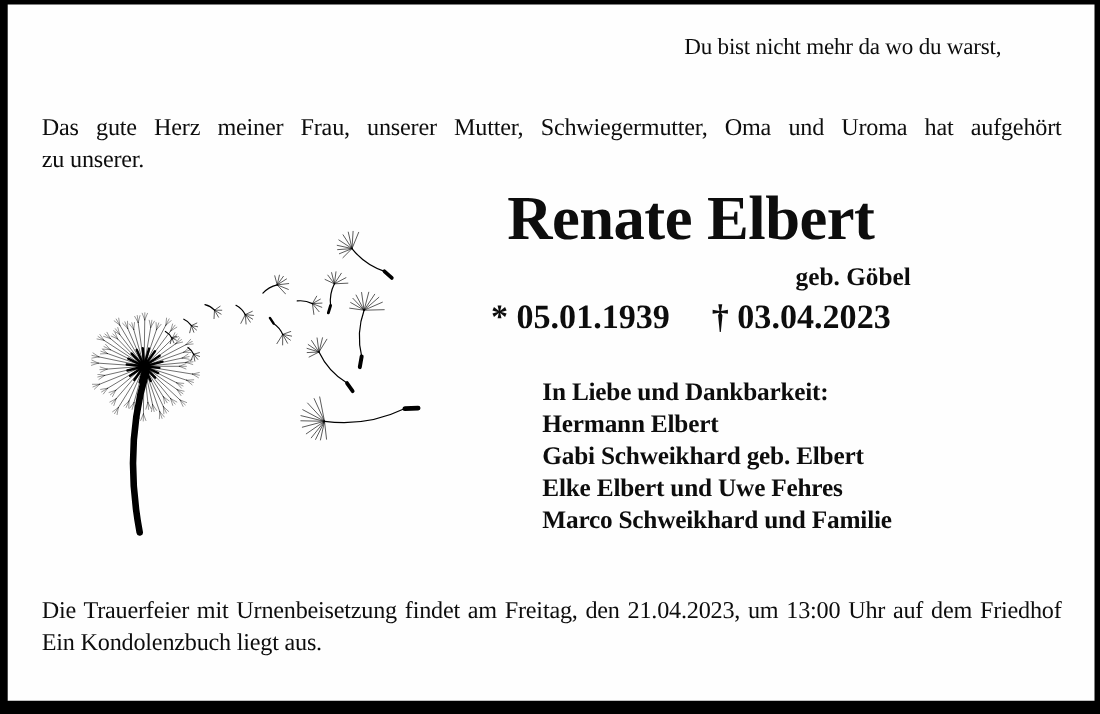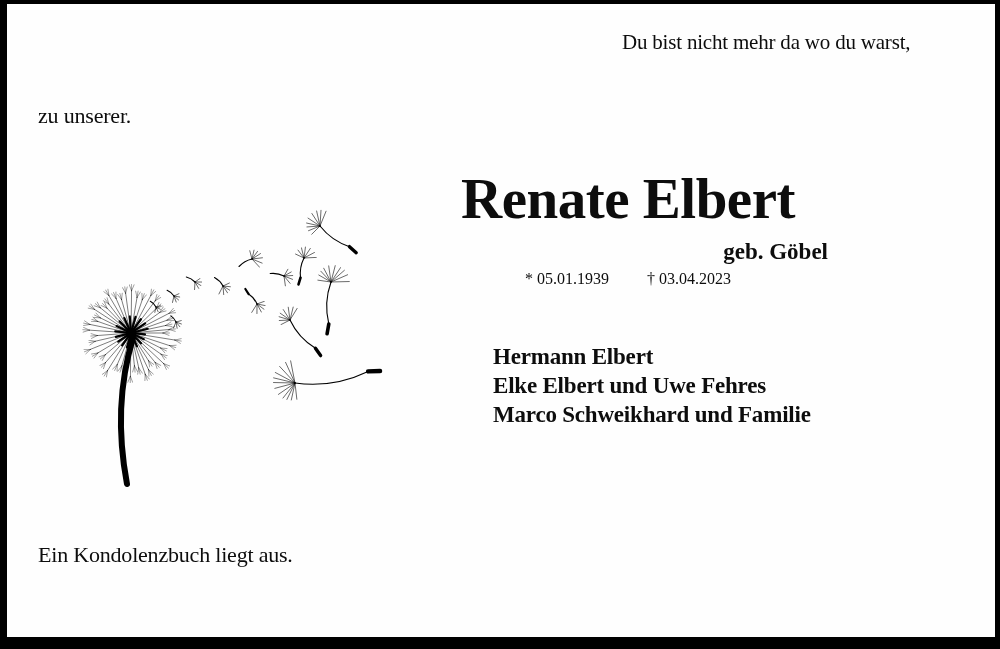--- a/index.html
+++ b/index.html
@@ -55,22 +55,22 @@
     white-space: nowrap;
   }
   .maiden-name {
     margin-top: 11px;
     font-size: 23px;
     font-weight: bold;
     text-align: right;
   }
   .dates {
     margin-top: 5px;
-    font-size: 16px;
-    font-weight: normal;
+    font-size: 31px;
+    font-weight: bold;
     white-space: nowrap;
   }
   .dates .death { margin-left: 38px; }
 
   .family {
     left: 486px; top: 338px;
     font-size: 23px;
     font-weight: bold;
     line-height: 29px;
     letter-spacing: -0.2px;
@@ -93,20 +93,21 @@
 </head>
 <body>
 
 <div class="page">
 
   <div class="abs epigraph">
     <div>Du bist nicht mehr da wo du warst,</div>
   </div>
 
   <div class="abs intro">
+    <div class="just">Das gute Herz meiner Frau, unserer Mutter, Schwiegermutter, Oma und Uroma hat aufgehört</div>
     <div>zu unserer.</div>
   </div>
 
   <svg class="abs dandelion" id="dandelion-svg" viewBox="0 0 344 312" aria-hidden="true">
       <path d="M 76 152 C 63 195 60 245 70 298" stroke="#000000" stroke-width="6" fill="none" stroke-linecap="round"></path>
       <line x1="79" y1="147" x2="106" y2="147" stroke="#000000" stroke-width="0.6" stroke-linecap="round" opacity="0.85"></line>
       <line x1="106" y1="147" x2="112.03632013124732" y2="144.5890169488156" stroke="#000000" stroke-width="0.5" stroke-linecap="round" opacity="0.75"></line>
       <line x1="106" y1="147" x2="112.5" y2="147" stroke="#000000" stroke-width="0.5" stroke-linecap="round" opacity="0.75"></line>
       <line x1="106" y1="147" x2="112.03632013124732" y2="149.4109830511844" stroke="#000000" stroke-width="0.5" stroke-linecap="round" opacity="0.75"></line>
       <line x1="78.93652282175088" y1="147.79419294276178" x2="117.85150362394951" y2="154.0548756615049" stroke="#000000" stroke-width="0.6" stroke-linecap="round" opacity="0.85"></line>
@@ -421,22 +422,25 @@
 
   <div class="abs center-block">
     <div class="deceased-name">Renate Elbert</div>
     <div class="maiden-name">geb. Göbel</div>
     <div class="dates">
       <span class="birth">* 05.01.1939</span><span class="death">† 03.04.2023</span>
     </div>
   </div>
 
   <div class="abs family">
+    <div>In Liebe und Dankbarkeit:</div>
     <div>Hermann Elbert</div>
+    <div>Gabi Schweikhard geb. Elbert</div>
     <div>Elke Elbert und Uwe Fehres</div>
     <div>Marco Schweikhard und Familie</div>
   </div>
 
   <div class="abs funeral">
+    <div class="just">Die Trauerfeier mit Urnenbeisetzung findet am Freitag, den 21.04.2023, um 13:00 Uhr auf dem Friedhof</div>
     <div>Ein Kondolenzbuch liegt aus.</div>
   </div>
 
 </div>
 
 </body></html>

